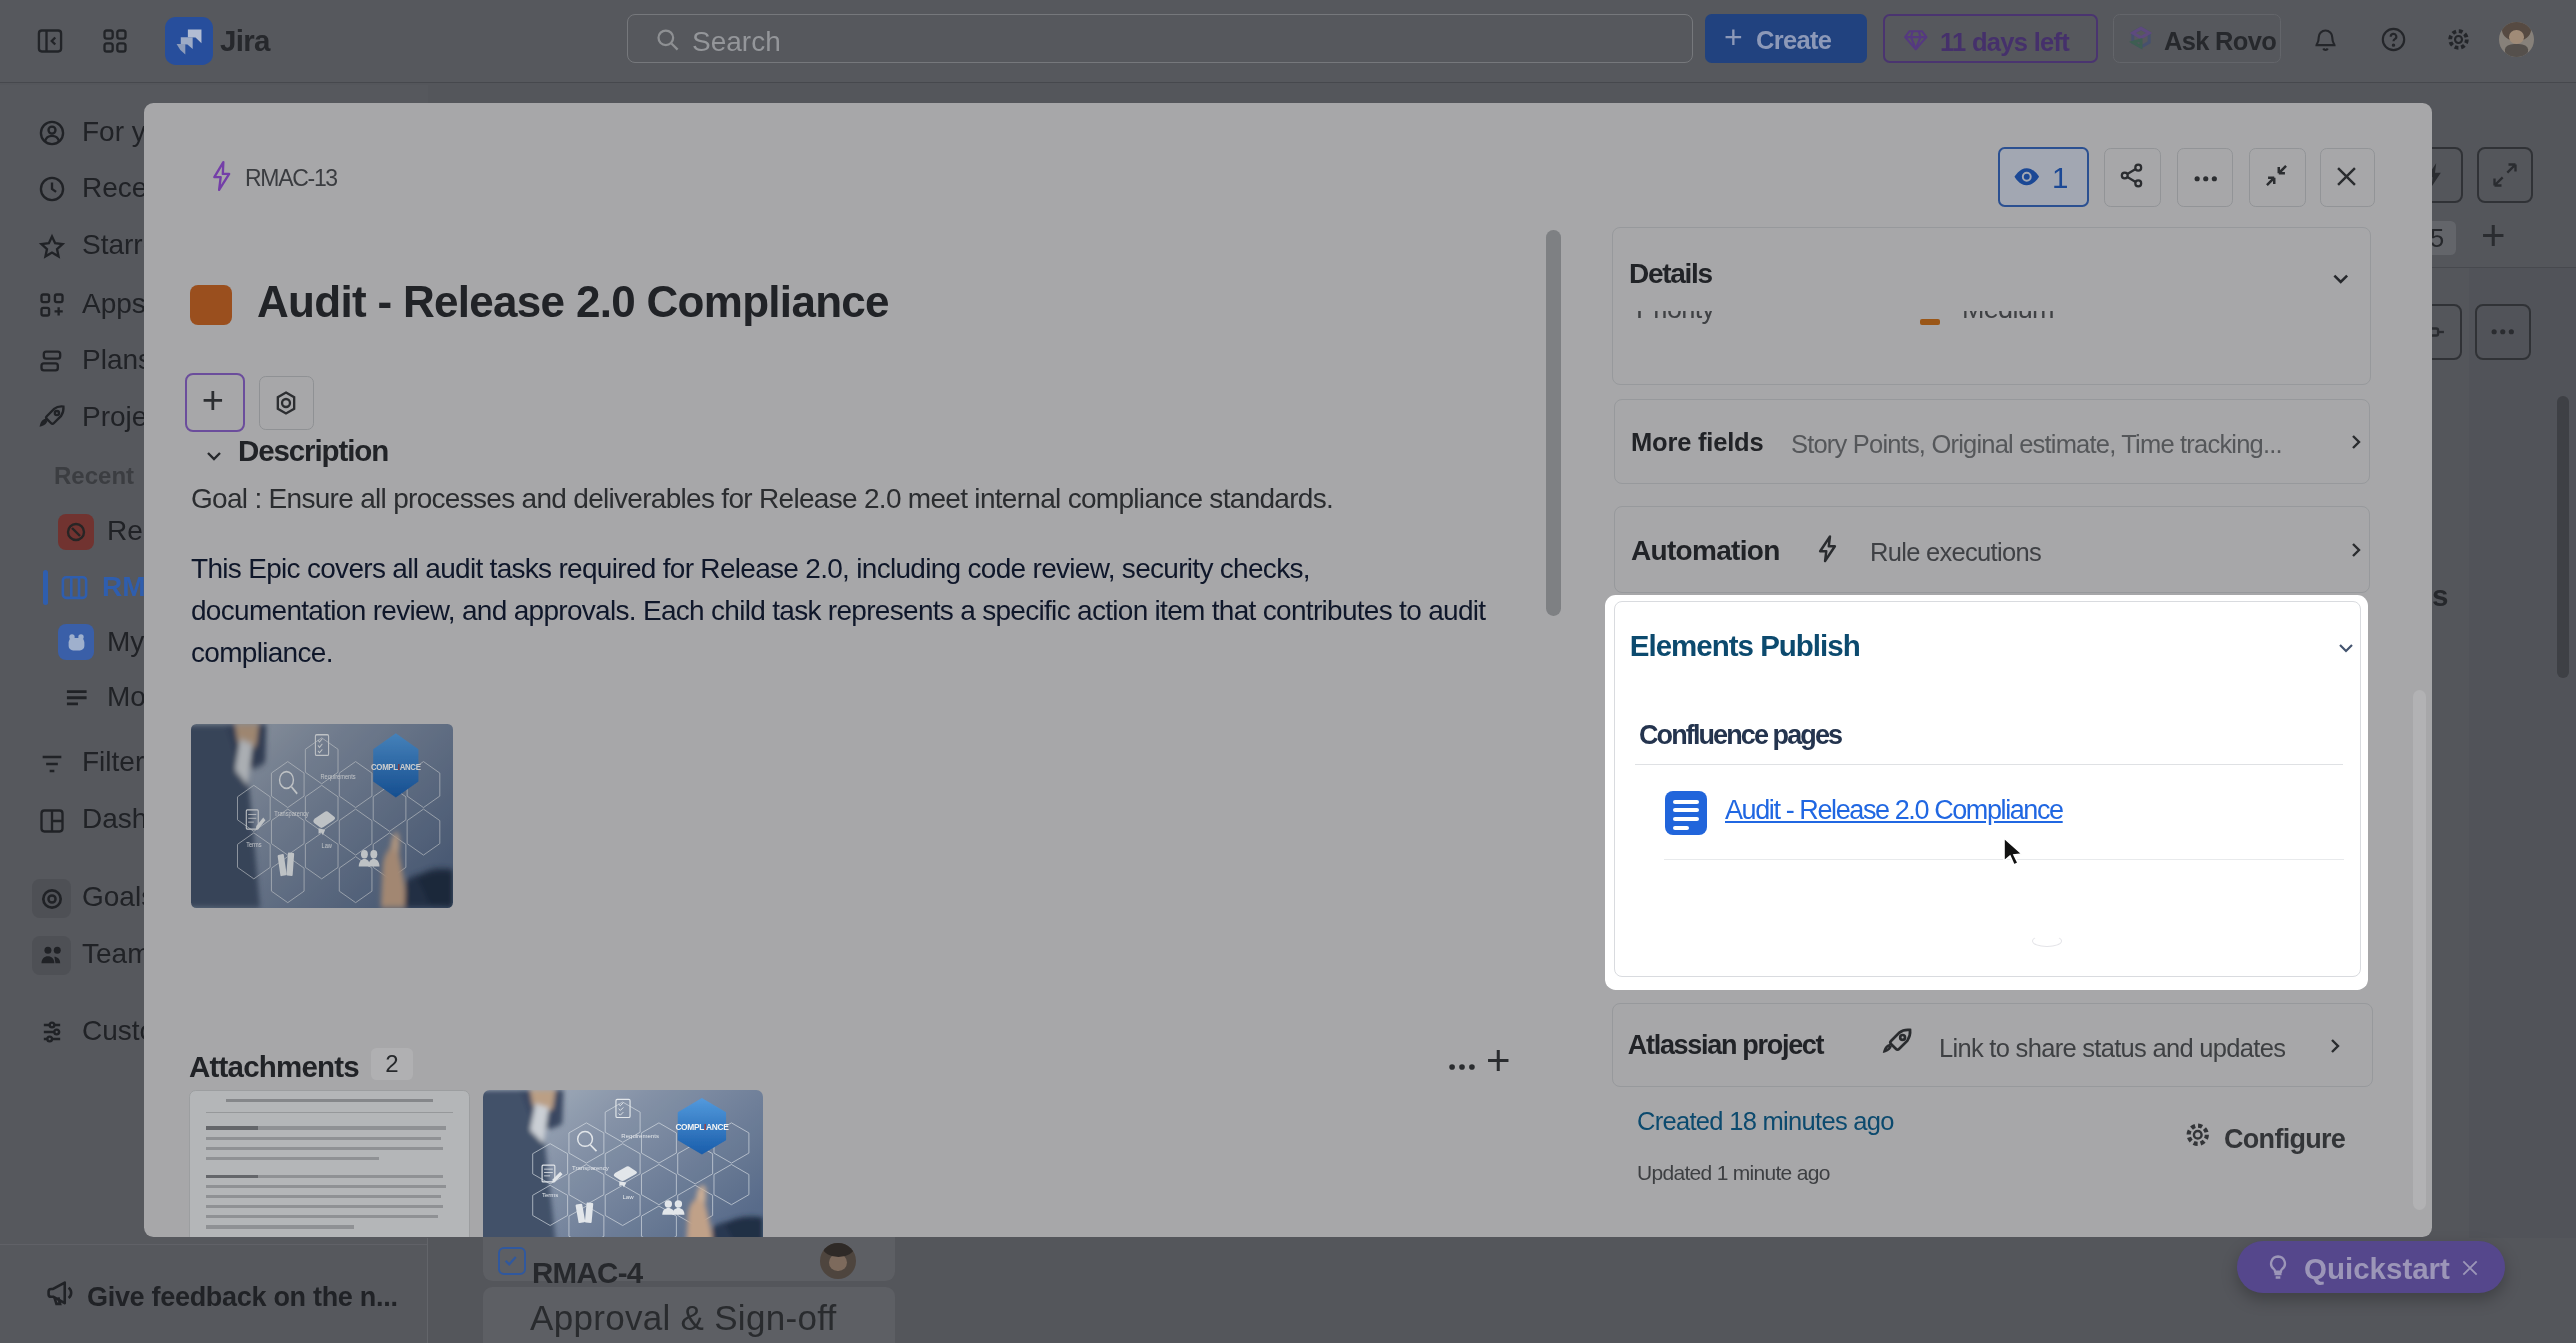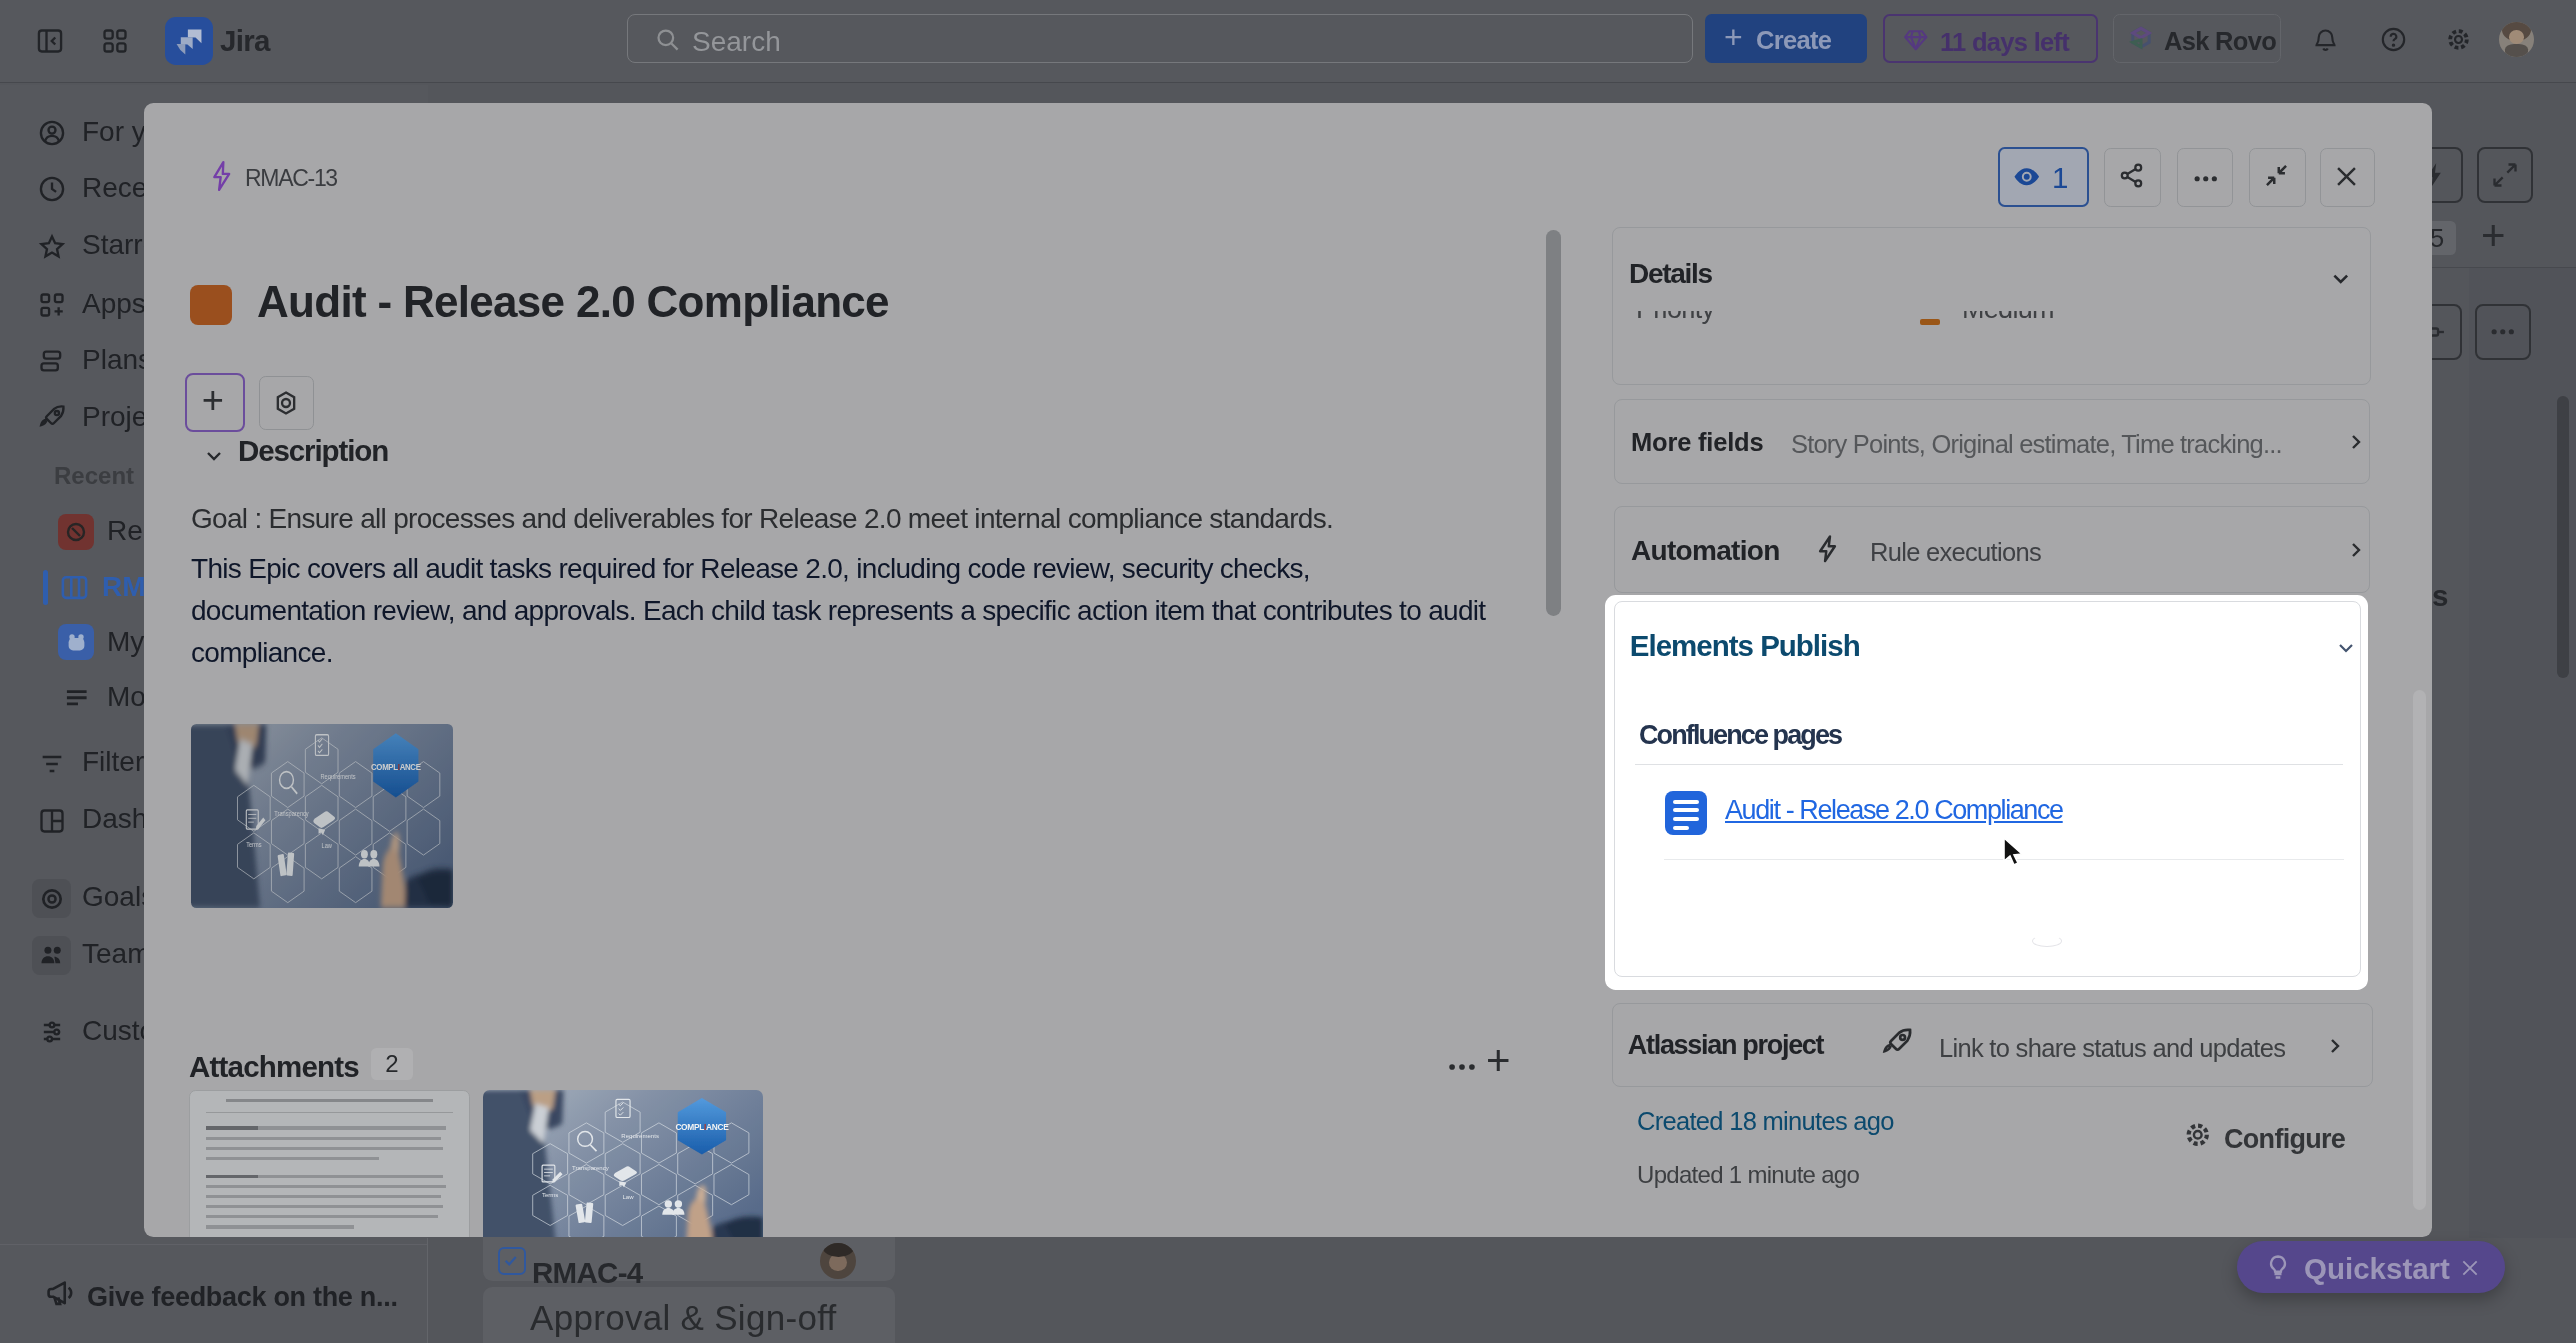--- a/index.html
+++ b/index.html
@@ -298,21 +298,21 @@
     <svg class="abs" style="left:12px;top:12px" width="28" height="28" viewBox="0 0 24 24" fill="none" stroke="#2c2e31" stroke-width="2">
       <path d="M12 3 l7 4 v10 l-7 4 -7-4 V7 z"></path>
         <circle cx="12" cy="12" r="3.4"></circle>
     </svg>
   </div>
 
   <svg class="abs" style="left:58px;top:341px" width="24" height="24" viewBox="0 0 24 24" fill="none" stroke="#26282c" stroke-width="2.4">
       <path d="M6 9 l6 6 6-6"></path>
     </svg>
   <div class="abs" style="left:94px;top:331px;font-size:29.5px;letter-spacing:-1.1px;font-weight:700;color:#212327;">Description</div>
-  <div class="abs" id="p1" style="left:47px;top:400px;font-size:28px;color:#2b2d30;letter-spacing:-0.7px;white-space:nowrap;">Goal : Ensure all processes and deliverables for Release 2.0 meet internal compliance standards.</div>
+  <div class="abs" id="p1" style="left:47px;top:380px;font-size:28px;color:#2b2d30;letter-spacing:-0.7px;white-space:nowrap;">Goal : Ensure all processes and deliverables for Release 2.0 meet internal compliance standards.</div>
   <div class="abs" id="p2" style="left:47px;top:445px;font-size:28px;color:#0f172a;letter-spacing:-0.7px;line-height:42px;white-space:nowrap;">This Epic covers all audit tasks required for Release 2.0, including code review, security checks,<br>documentation review, and approvals. Each child task represents a specific action item that contributes to audit<br>compliance.</div>
 
   <div class="abs" style="left:47px;top:621px;width:262px;height:184px;border-radius:5.4px;overflow:hidden;">
     <div style="width:100%;height:100%;filter:brightness(0.8);" id="pic1">
   <svg width="100%" height="100%" viewBox="0 0 417 240" preserveAspectRatio="none">
     <defs>
       <linearGradient id="bgg" x1="0" y1="0" x2="1" y2="0.7">
         <stop offset="0" stop-color="#b6bfca"></stop>
               <stop offset="0.4" stop-color="#8c9ab0"></stop>
               <stop offset="1" stop-color="#5d7191"></stop>
@@ -571,21 +571,21 @@
         <circle cx="16.2" cy="7.8" r="1.8"></circle>
         <path d="M7 13.5 c-1.8.3-3.6 1.8-4.3 4.6 2.8-.7 4.3-2.5 4.6-4.3"></path>
     </svg>
     <div class="abs" style="left:326px;top:29.5px;font-size:25.5px;letter-spacing:-0.7px;color:#3e4043;">Link to share status and updates</div>
     <svg class="abs" style="left:710px;top:29.5px" width="24" height="24" viewBox="0 0 24 24" fill="none" stroke="#2a2c2f" stroke-width="2.4">
         <path d="M9 6 l6 6 -6 6"></path>
       </svg>
   </div>
 
   <div class="abs" style="left:1493px;top:1004px;font-size:25.5px;letter-spacing:-0.7px;color:#0c4a6e;">Created 18 minutes ago</div>
-  <div class="abs" style="left:1493px;top:1058px;font-size:24px;letter-spacing:-0.7px;color:#3d3f42;">Updated 1 minute ago</div>
+  <div class="abs" style="left:1493px;top:1058px;font-size:21px;letter-spacing:-0.7px;color:#3d3f42;">Updated 1 minute ago</div>
   <svg class="abs" style="left:2039px;top:1017px" width="29.5" height="29.5" viewBox="0 0 24 24" fill="none" stroke="#333538" stroke-width="2">
     <circle cx="12" cy="12" r="3.1"></circle>
       <circle cx="12" cy="12" r="7.4" stroke-width="3.4" stroke-dasharray="3.4 2.42"></circle>
   </svg>
   <div class="abs" style="left:2080px;top:1021px;font-size:27px;letter-spacing:-0.7px;font-weight:600;color:#333538;">Configure</div>
 
   <div class="abs" style="left:2269px;top:587px;width:13.4px;height:520px;background:#b2b2b4;border-radius:6.7px;"></div>
 </div>
 
 

